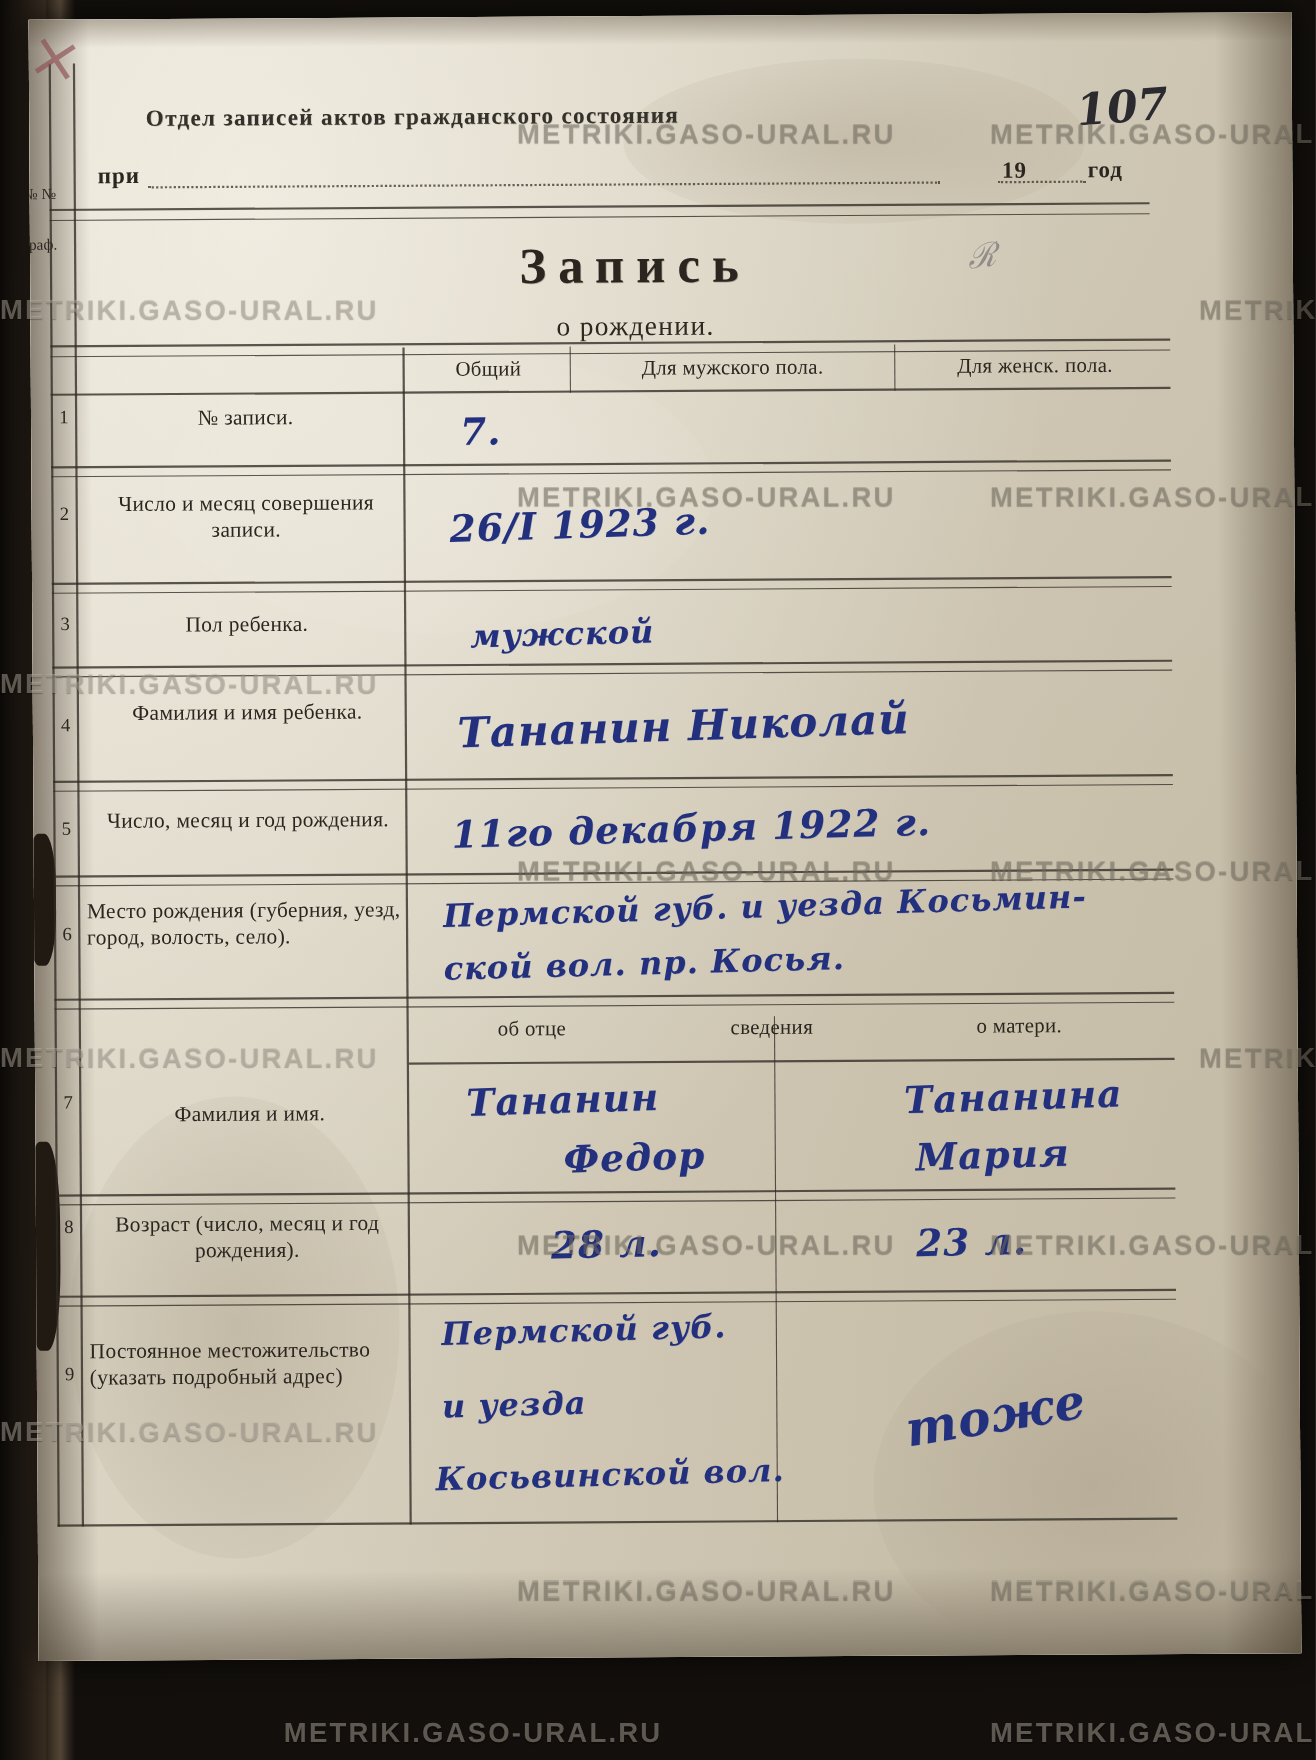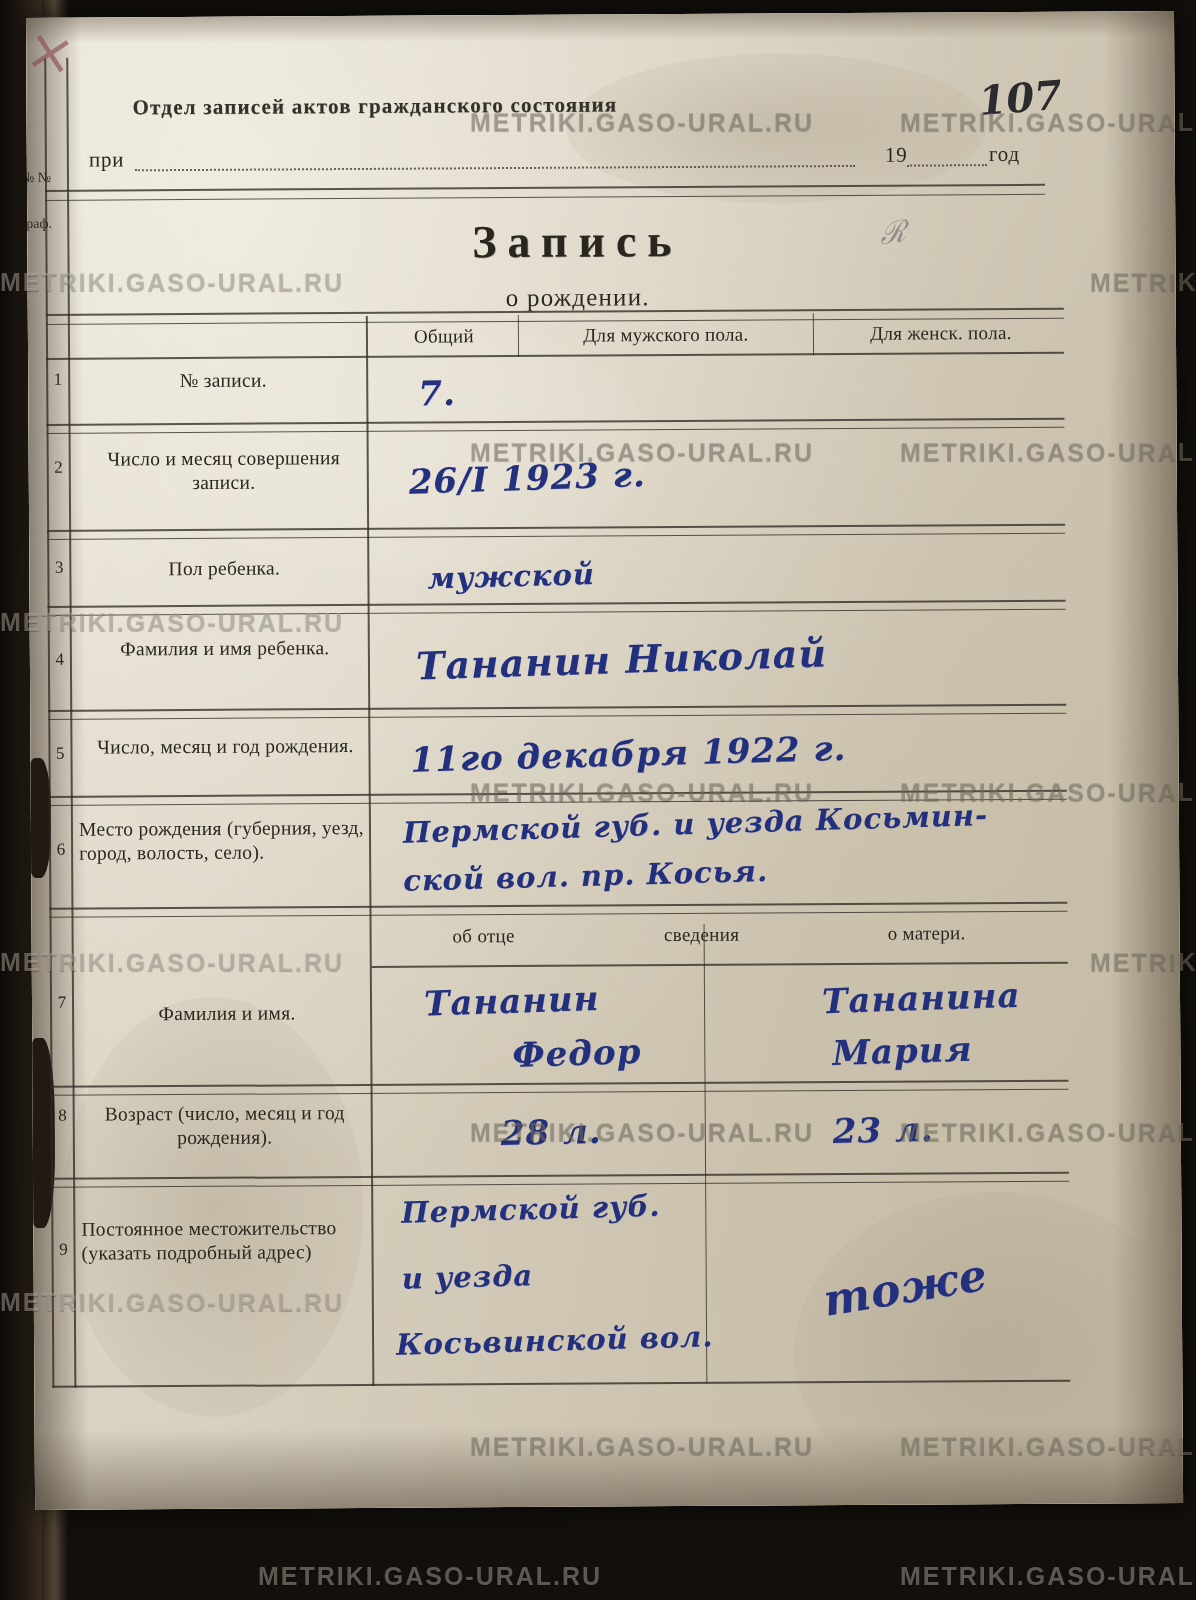--- a/index.html
+++ b/index.html
@@ -127,21 +127,21 @@
     line-height: 1.18;
   }
 
   .hdr-line1 {
     font-size: 21px;
     letter-spacing: 1.2px;
     font-weight: 700;
     color: #34302a;
     text-shadow: 0.5px 0.5px 0 rgba(90,84,72,0.35);
   }
-  .hdr-line2 { font-size: 21px; letter-spacing: 0.8px; }
+  .hdr-line2 { font-size: 21px; letter-spacing: 0.8px; font-weight: bold; }
 
   .title-zapis {
     font-size: 46px;
     font-weight: 700;
     letter-spacing: 11px;
     color: #2a261f;
     text-shadow: 0.7px 0.7px 0 rgba(110,102,88,0.45);
   }
   .title-sub {
     font-size: 25px;
@@ -266,21 +266,21 @@
         <div class="vline" style="left:40px;top:40px;width:2px;height:1330px;"></div>
         <div class="vline" style="left:338px;top:300px;width:2px;height:1070px;"></div>
         <div class="vline" style="left:490px;top:300px;width:1px;height:42px;"></div>
         <div class="vline" style="left:785px;top:300px;width:1px;height:42px;"></div>
         <div class="vline" style="left:672px;top:910px;width:1px;height:460px;"></div>
 
         <div class="printed hdr-line1" style="left:106px;top:78px;width:820px;">Отдел записей актов гражданского состояния</div>
 
         <div class="printed hdr-line2" style="left:62px;top:130px;">при</div>
         <div class="dots" style="left:108px;top:152px;width:720px;"></div>
-        <div class="printed hdr-line2" style="left:858px;top:130px;">19</div>
+        <div class="printed hdr-line2" style="left:884px;top:130px;">19</div>
         <div class="dots" style="left:880px;top:152px;width:80px;"></div>
         <div class="printed hdr-line2" style="left:962px;top:130px;">год</div>
 
         <div class="side-label" style="left:-22px;top:152px;width:62px;">№ №</div>
         <div class="side-label" style="left:-22px;top:198px;width:62px;">граф.</div>
 
         <div class="printed title-zapis" style="left:340px;top:200px;width:420px;text-align:center;">Запись</div>
         <div class="printed title-sub" style="left:340px;top:268px;width:420px;text-align:center;">о рождении.</div>
 
         <div class="hline" style="left:18px;top:172px;width:1000px;height:2px;"></div>

